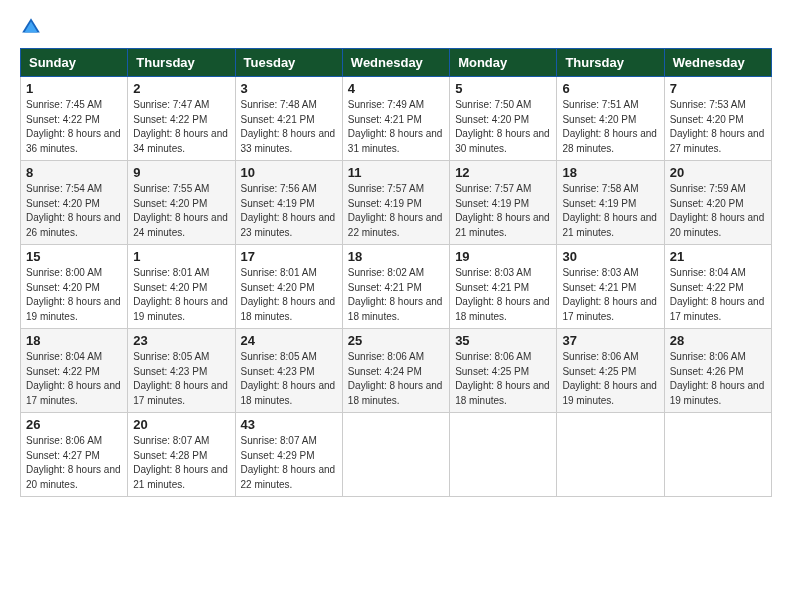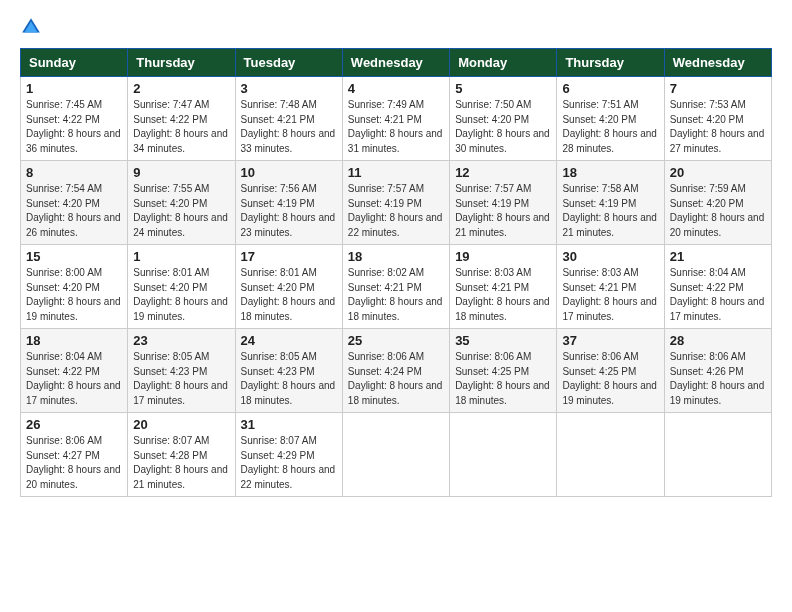--- a/index.html
+++ b/index.html
@@ -376,21 +376,21 @@
         </td>
           <td>
           <span class="day-number">20</span>
           <div class="day-info">
             Sunrise: 8:07 AM<br>
             Sunset: 4:28 PM<br>
             Daylight: 8 hours and 21 minutes.
           </div>
         </td>
           <td>
-          <span class="day-number">31</span>
+          <span class="day-number">43</span>
           <div class="day-info">
             Sunrise: 8:07 AM<br>
             Sunset: 4:29 PM<br>
             Daylight: 8 hours and 22 minutes.
           </div>
         </td>
           <td class="empty-cell"></td>
           <td class="empty-cell"></td>
           <td class="empty-cell"></td>
           <td class="empty-cell"></td>

